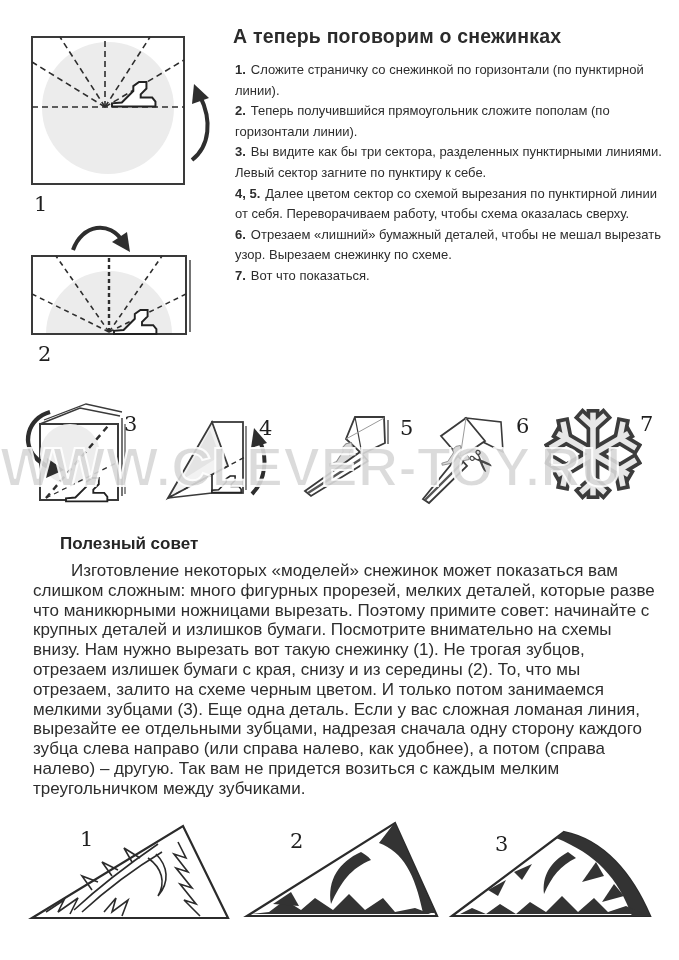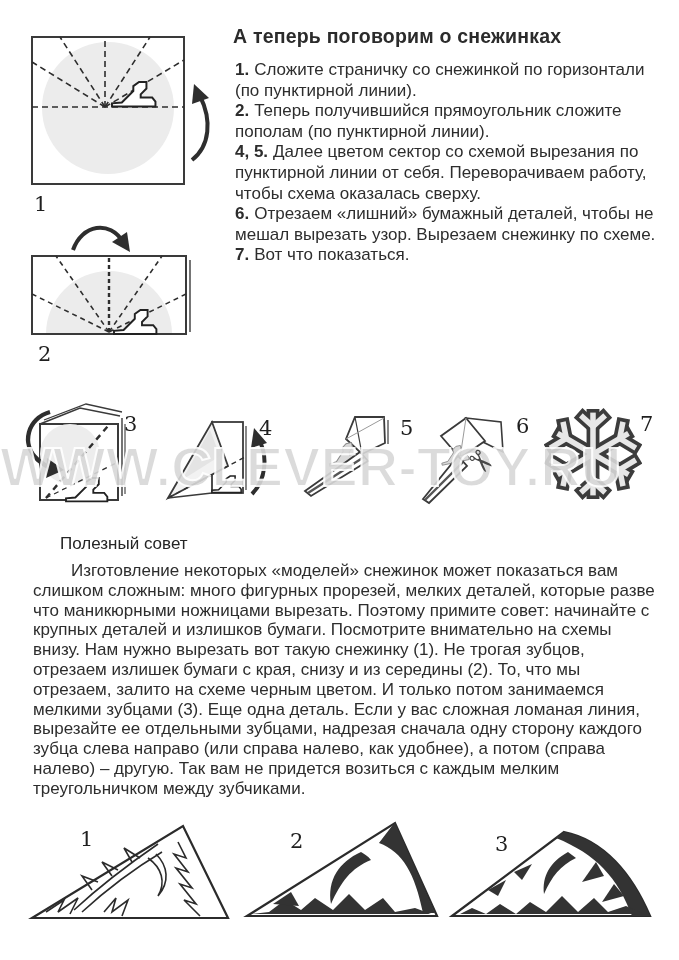--- a/index.html
+++ b/index.html
@@ -6,57 +6,58 @@
   .page{
     position:relative;width:679px;height:960px;background:#ffffff;overflow:hidden;
     font-family:"Liberation Sans", sans-serif;color:#2e2e2e;
   }
   .title{
     position:absolute;left:233px;top:25px;width:440px;
     font-size:19.5px;font-weight:bold;letter-spacing:.2px;color:#2b2b2b;
   }
   .instructions{
     position:absolute;left:235px;top:60px;width:432px;
-    font-size:17px;line-height:20.6px;color:#2d2d2d;
+    font-size:13px;line-height:20.6px;color:#2d2d2d;
   }
   .instr{margin:0;}
   .instr .num{font-weight:bold;margin-right:5px;}
   .fig{position:absolute;}
   .fig-num{
     position:absolute;font-family:"DejaVu Serif", serif;
     font-size:21px;color:#1f1f1f;
   }
   .watermark{
     position:absolute;left:0;top:434px;width:679px;text-align:left;
     font-size:56px;font-weight:bold;letter-spacing:0px;white-space:nowrap;
     color:#d8d8d8;-webkit-text-stroke:2px #ffffff;opacity:.9;z-index:30;
   }
   .tip-heading{
-    position:absolute;left:60px;top:534px;font-size:17px;font-weight:normal;color:#252525;
+    position:absolute;left:60px;top:534px;font-size:17px;font-weight:bold;color:#252525;
   }
   .tip-body{
     position:absolute;left:33px;top:561px;width:624px;
     font-size:17px;line-height:19.8px;text-indent:38px;color:#2d2d2d;
   }
   .scissors{
     position:absolute;left:468px;top:447px;font-size:30px;color:#474747;
     transform:rotate(45deg);z-index:40;line-height:30px;
   }
   svg{display:block;}
 </style>
 </head>
 <body>
 
 <div class="page">
 
   <div class="title">А теперь поговорим о снежинках</div>
 
   <div class="instructions">
     <p class="instr"><span class="num">1.</span><span>Сложите страничку со снежинкой по горизонтали (по пунктирной линии).</span></p>
-    <p class="instr"><span class="num">2.</span><span>Теперь получившийся прямоугольник сложите пополам (по пунктирной линии).</span></p>
+    <p class="instr"><span class="num">2.</span><span>Теперь получившийся прямоугольник сложите пополам (по горизонтали линии).</span></p>
+    <p class="instr"><span class="num">3.</span><span>Вы видите как бы три сектора, разделенных пунктирными линиями. Левый сектор загните по пунктиру к себе.</span></p>
     <p class="instr"><span class="num">4, 5.</span><span>Далее цветом сектор со схемой вырезания по пунктирной линии от себя. Переворачиваем работу, чтобы схема оказалась сверху.</span></p>
     <p class="instr"><span class="num">6.</span><span>Отрезаем «лишний» бумажный деталей, чтобы не мешал вырезать узор. Вырезаем снежинку по схеме.</span></p>
     <p class="instr"><span class="num">7.</span><span>Вот что показаться.</span></p>
   </div>
 
   <div class="fig" style="left:24px;top:28px;">
     <svg width="190" height="165" viewBox="0 0 190 165">
       <circle cx="84" cy="80" r="66" fill="#ececec"></circle>
       <rect x="8" y="9" width="152" height="147" fill="none" stroke="#3a3a3a" stroke-width="2"></rect>
       <g stroke="#2e2e2e" stroke-width="1.6" stroke-dasharray="6,4" fill="none">

